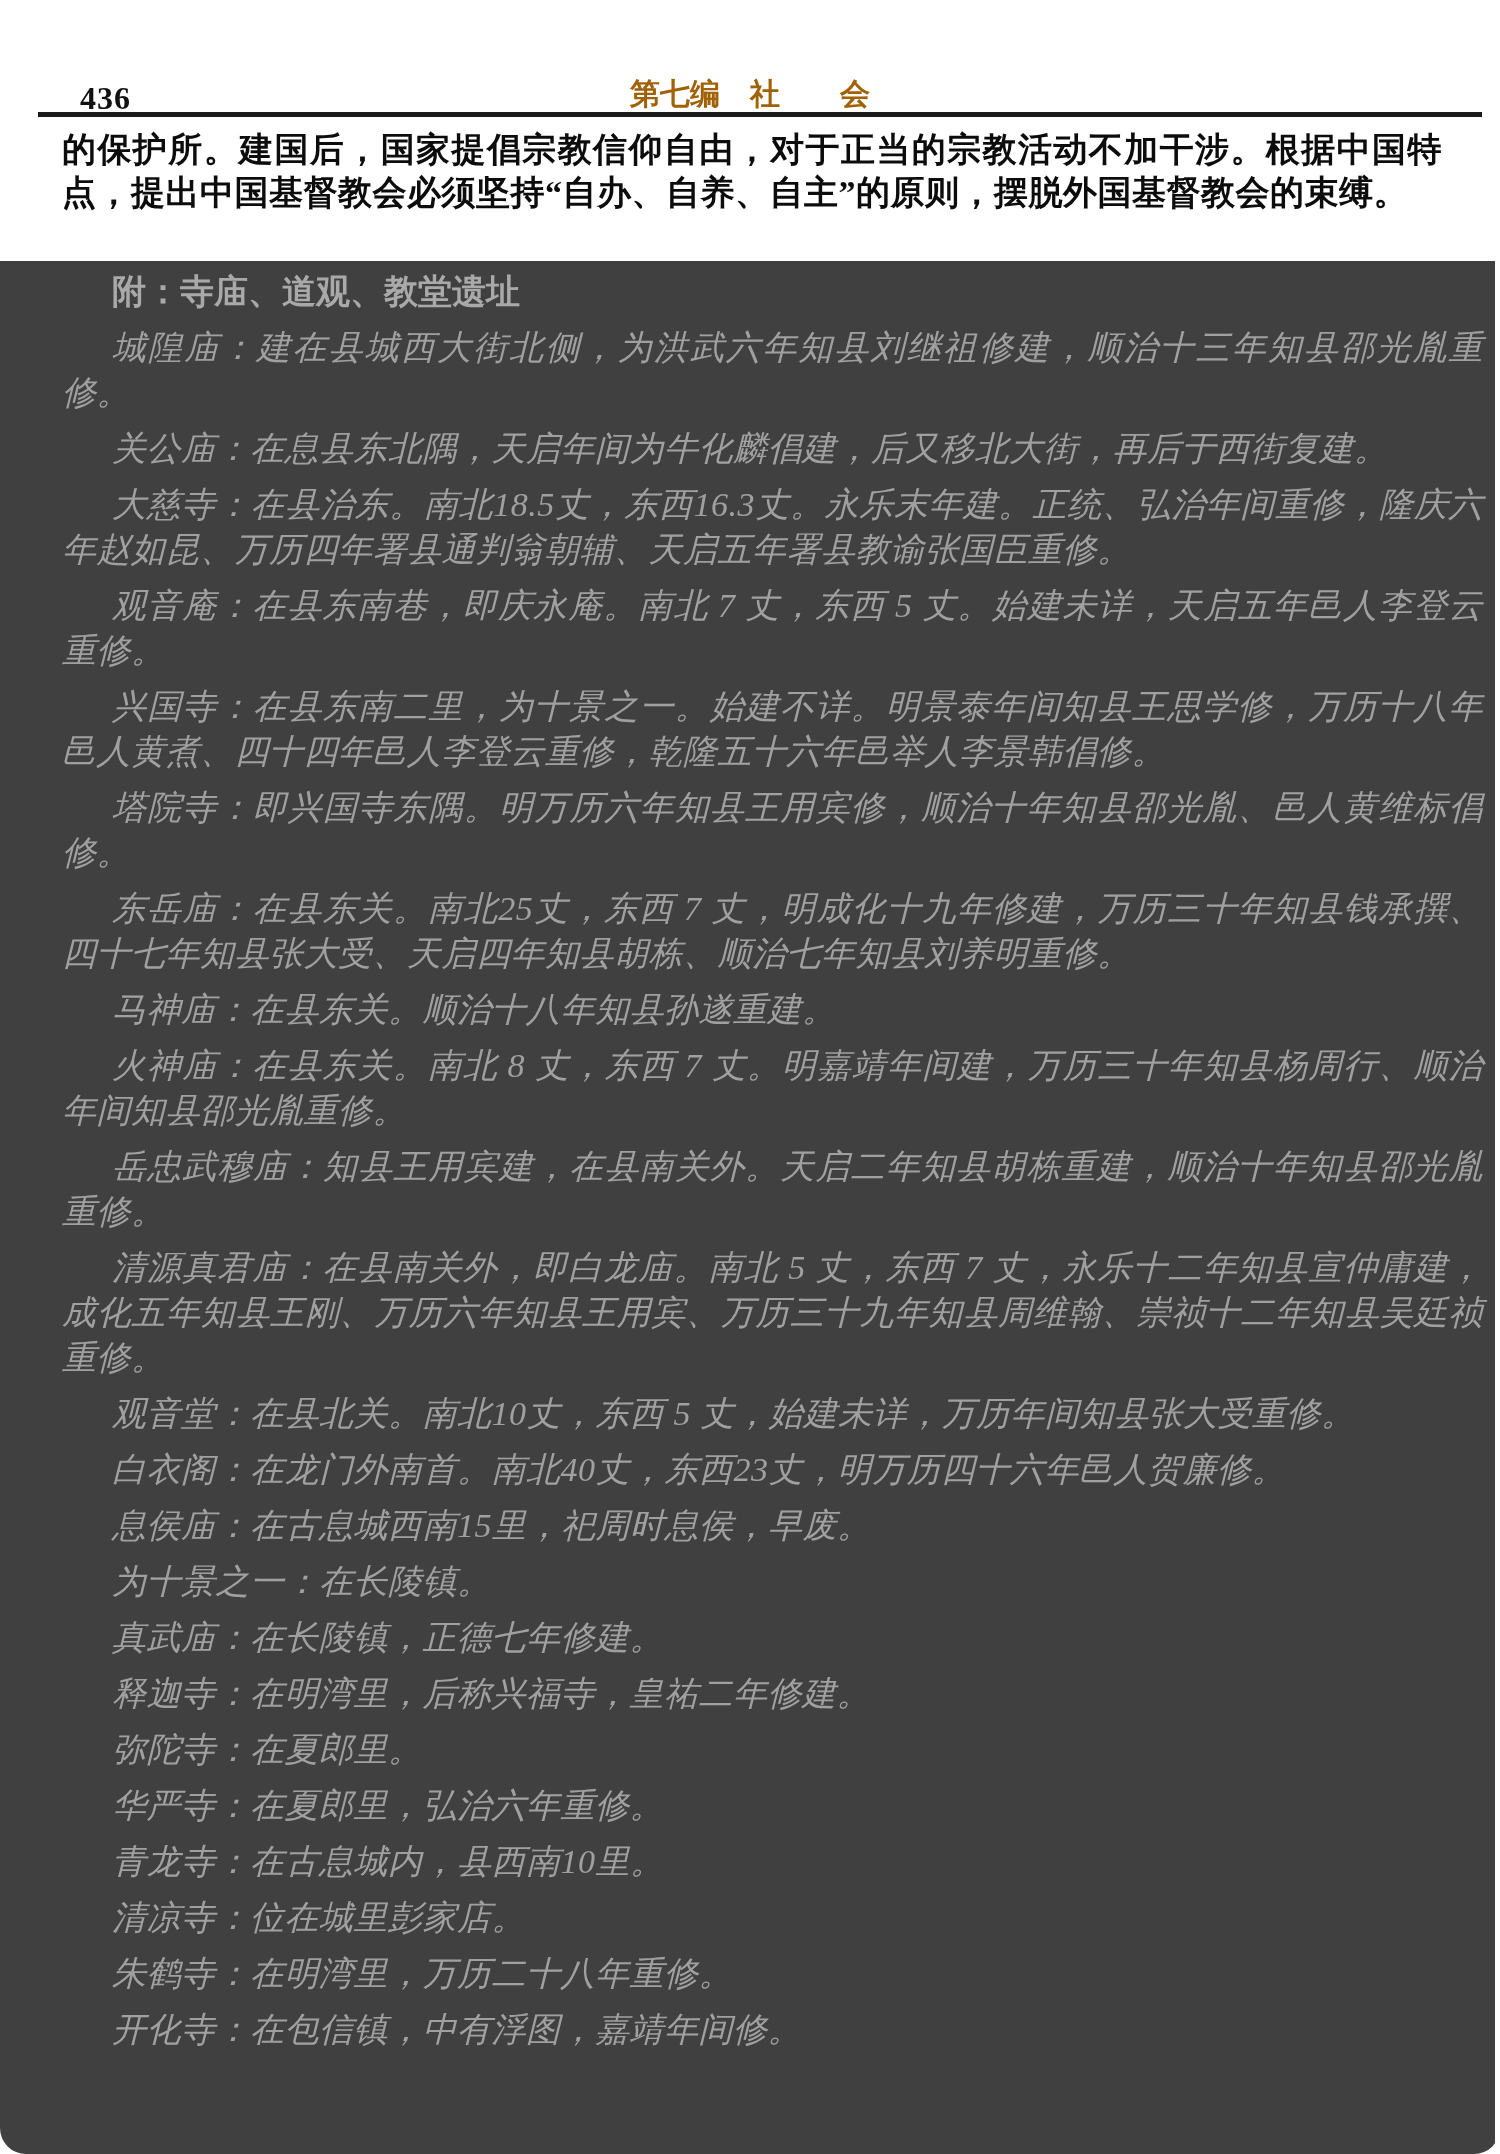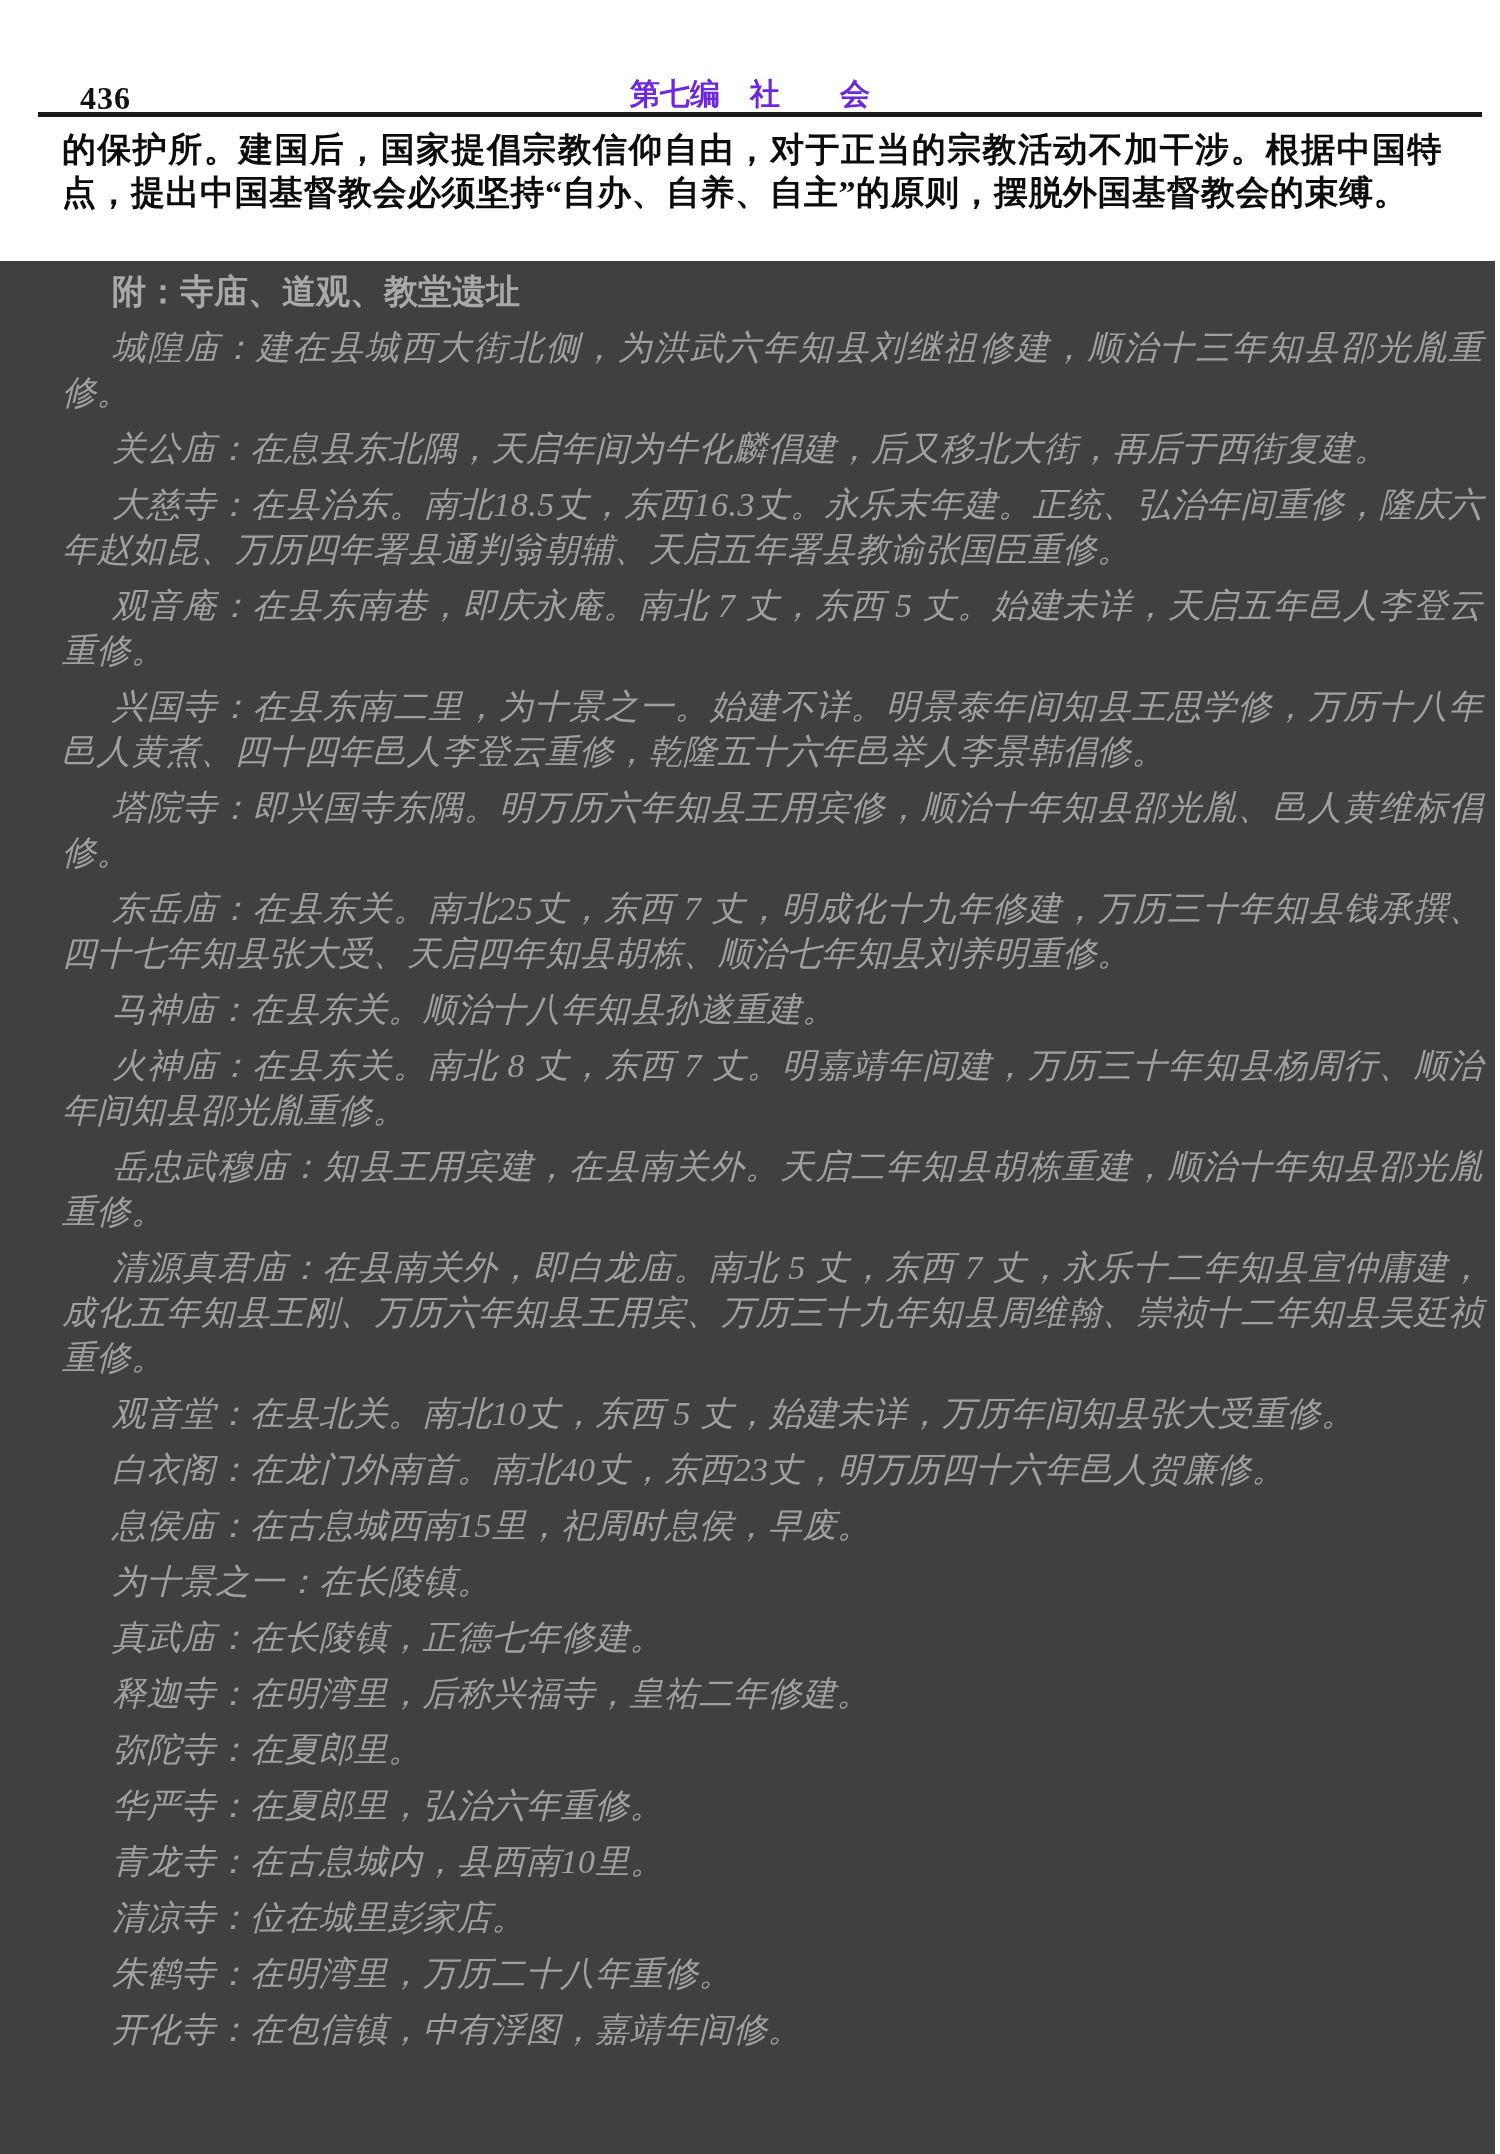--- a/index.html
+++ b/index.html
@@ -7,40 +7,41 @@
     padding: 0;
     background: #ffffff;
   }
   .page {
     position: relative;
     width: 1500px;
     height: 2154px;
     background: #ffffff;
     overflow: hidden;
     font-family: "Liberation Serif", "DejaVu Serif", serif;
+    border-radius: 26px;
   }
   
   .page-number {
     position: absolute;
     left: 80px;
     top: 80px;
     font-size: 32px;
     font-weight: bold;
     color: #111111;
     letter-spacing: 1px;
   }
   .running-head {
     position: absolute;
     left: 0;
     right: 0;
     top: 74px;
     text-align: center;
     font-size: 30px;
     font-weight: bold;
-    color: #6d28d9;
+    color: #a16207;
   }
   .head-rule {
     position: absolute;
     left: 38px;
     right: 18px;
     top: 112px;
     height: 0;
     border-top: 5px solid #1a1a1a;
   }
   

